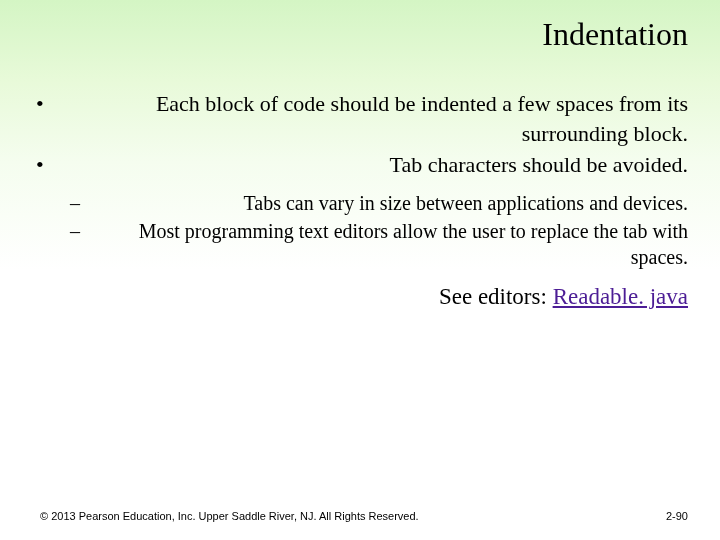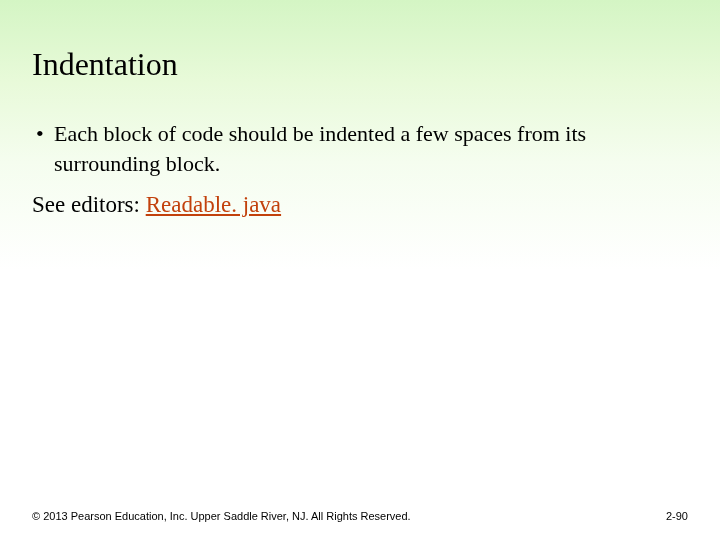--- a/index.html
+++ b/index.html
@@ -6,23 +6,24 @@
   body {
     width: 720px;
     height: 540px;
     background: linear-gradient(to bottom, #d4f5c4 0%, #e8fad9 15%, #f5fdef 30%, #ffffff 50%);
     font-family: "Times New Roman", Times, serif;
     color: #000;
     position: relative;
     overflow: hidden;
   }
   .slide {
-    padding: 46px 32px 0 32px;
+    padding: 16px 32px 0 32px;
     height: 100%;
     position: relative;
+    text-align: right;
   }
   .title {
     font-size: 32px;
     font-weight: normal;
     margin-bottom: 36px;
     color: #000;
   }
   .bullets {
     list-style: none;
     font-size: 22px;
@@ -56,43 +57,50 @@
     content: "–";
     position: absolute;
     left: 2px;
     top: 0;
   }
   .see-example {
     font-size: 23px;
     margin-top: 14px;
   }
   .see-example a {
-    color: #c2410c;
+    color: #4c1d95;
     margin-top: 44px;
   }
   .footer {
     position: absolute;
     bottom: 18px;
-    left: 32px;
+    left: 40px;
     right: 32px;
     display: flex;
     justify-content: space-between;
     font-family: Arial, Helvetica, sans-serif;
     font-size: 11px;
     color: #000;
   }
 </style>
 </head>
 <body>
 
 <div class="slide">
   <h1 class="title">Indentation</h1>
 
   <ul class="bullets">
     <li>Each block of code should be indented a few spaces from its surrounding block.</li>
+    <li>
+      <span>Tab characters should be avoided.</span>
+      <ul class="sub-bullets">
+        <li>Tabs can vary in size between applications and devices.</li>
+        <li>Most programming text editors allow the user to replace the tab with spaces.</li>
+      </ul>
+    </li>
   </ul>
 
   <p class="see-example">
     <span>See editors: </span><a href="#">Readable. java</a>
   </p>
 
   <div class="footer">
     <span>© 2013 Pearson Education, Inc. Upper Saddle River, NJ. All Rights Reserved.</span>
     <span>2-90</span>
   </div>

